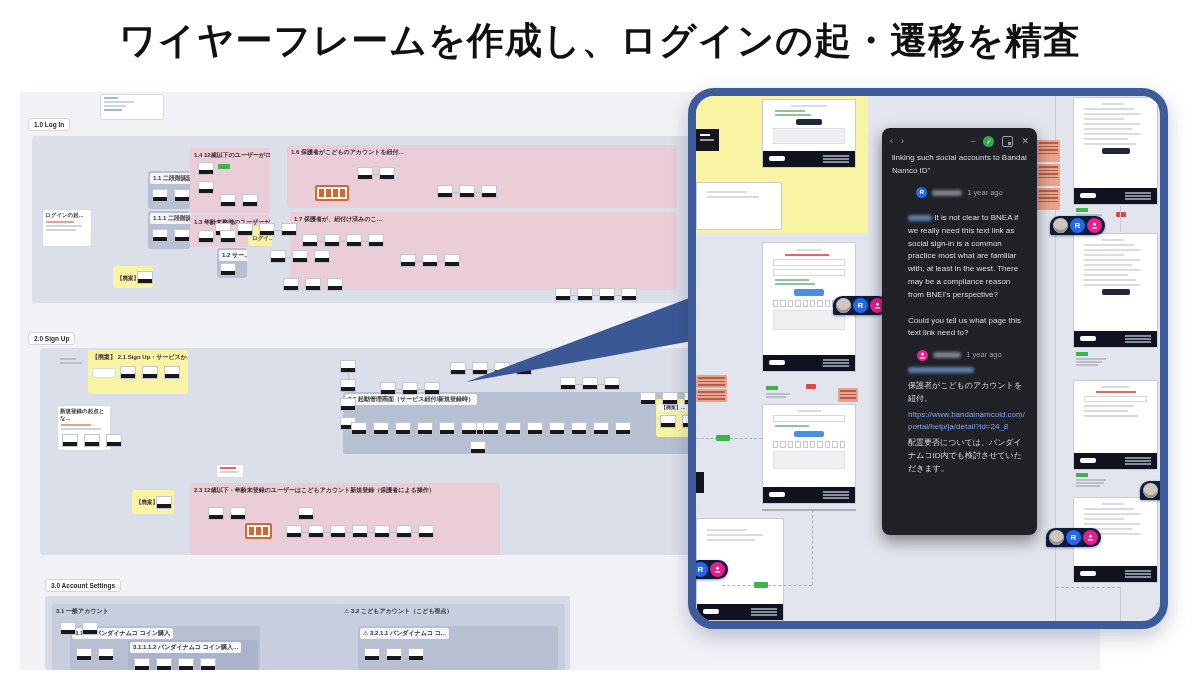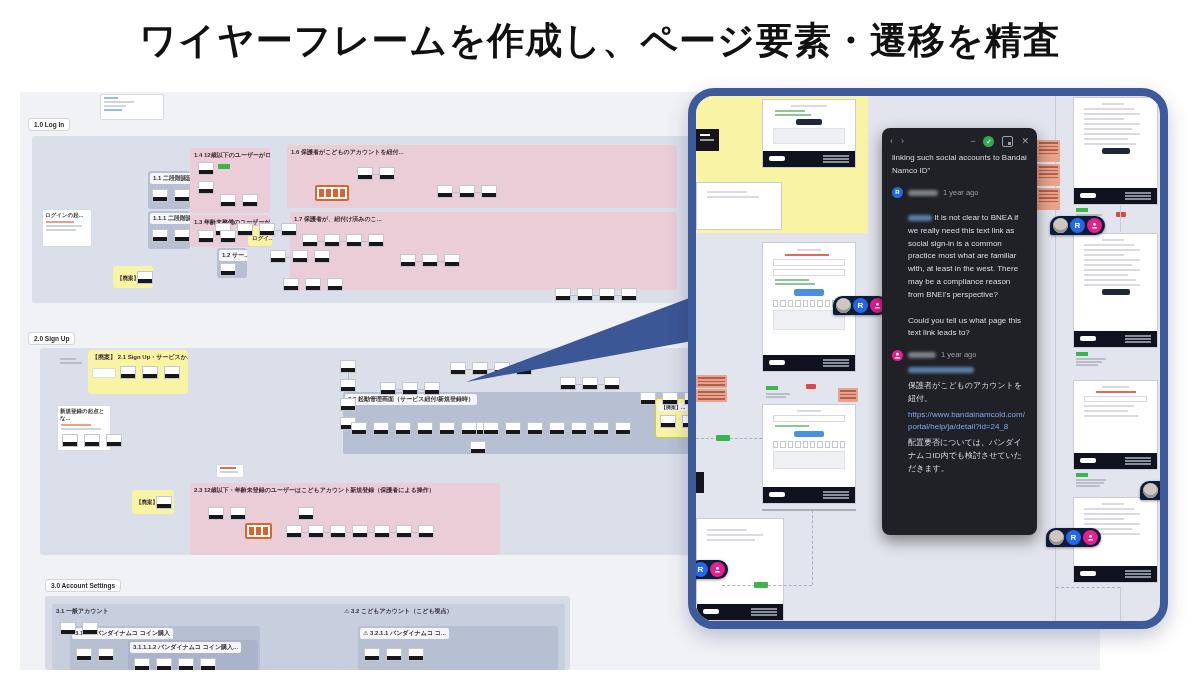--- a/index.html
+++ b/index.html
@@ -72,37 +72,37 @@
   .cp-head{display:flex;align-items:center;gap:8px;padding:6px 8px 4px;color:#9aa0a6;}
   .cp-head .nav{font-size:9px;cursor:default;}
   .cp-head .sp{flex:1;}
   .cp-head .ic{font-size:9px;}
   .ic-check{width:11px;height:11px;border-radius:50%;background:#34a853;color:#fff;font-size:7px;
     display:inline-flex;align-items:center;justify-content:center;}
   .ic-pip{width:9px;height:9px;border:1.3px solid #9aa0a6;border-radius:2px;position:relative;display:inline-block;}
   .ic-pip::after{content:"";position:absolute;right:1px;bottom:1px;width:3px;height:3px;background:#9aa0a6;}
   .cp-body{padding:0 10px;}
   .quote{color:#d9dadd;}
-  .crow{display:flex;align-items:center;gap:5px;margin-top:9px;}
+  .crow{display:flex;align-items:center;gap:5px;margin-top:9px;justify-content:center;}
   .cav{width:11px;height:11px;border-radius:50%;flex:0 0 auto;display:flex;align-items:center;justify-content:center;}
   .cav.blue{background:#2368e8;color:#fff;font-size:6px;font-weight:700;}
   .cav.pink{background:#ea1d8d;}
   .psvg{width:7px;height:7px;}
   .blurbar{display:inline-block;height:6px;border-radius:3px;background:#7c8288;filter:blur(1.6px);vertical-align:middle;}
   .blurbar.blue{background:#5b7ea8;}
   .time{color:#9aa0a6;font-size:7.5px;}
   .cbody{margin:3px 0 0 16px;}
   .clink{color:#7da7f3;word-break:break-all;}
   .gap{height:10px;}
 </style>
 </head>
 <body>
 
 <div class="slide">
-  <h1 class="title">ワイヤーフレームを作成し、ページ要素・遷移を精査</h1>
+  <h1 class="title">ワイヤーフレームを作成し、ログインの起・遷移を精査</h1>
 
   <div class="canvas">
 
     <div class="minicard" style="left:80px;top:2px;width:62px;height:24px;">
       <div class="ln blue" style="width:14px;"></div>
         <div class="ln" style="width:30px;"></div>
         <div class="ln" style="width:22px;"></div>
         <div class="ln blue" style="width:18px;"></div>
     </div>
 
@@ -652,21 +652,21 @@
           <span class="cav blue">R</span>
           <span class="blurbar" style="width:30px;"></span>
           <span class="time">1 year ago</span>
         </div>
         <div class="gap"></div>
         <div class="cbody">
           <span class="blurbar blue" style="width:24px;"></span>
           <span>It is not clear to BNEA if we really need this text link as social sign-in is a common practice most what are familiar with, at least in the west. There may be a compliance reason from BNEI's perspective?</span>
         </div>
         <div class="gap"></div>
-        <div class="cbody">Could you tell us what page this text link leads to?</div>
+        <div class="cbody">Could you tell us what page this text link need to?</div>
 
         <div class="crow">
           <span class="cav pink">
               <svg class="psvg" viewBox="0 0 8 8">
                 <circle cx="4" cy="2.6" r="1.7" fill="#fff"></circle>
                 <path d="M0.8 7.4c0-2.2 6.4-2.2 6.4 0z" fill="#fff"></path>
               </svg>
             </span>
           <span class="blurbar" style="width:28px;"></span>
           <span class="time">1 year ago</span>

